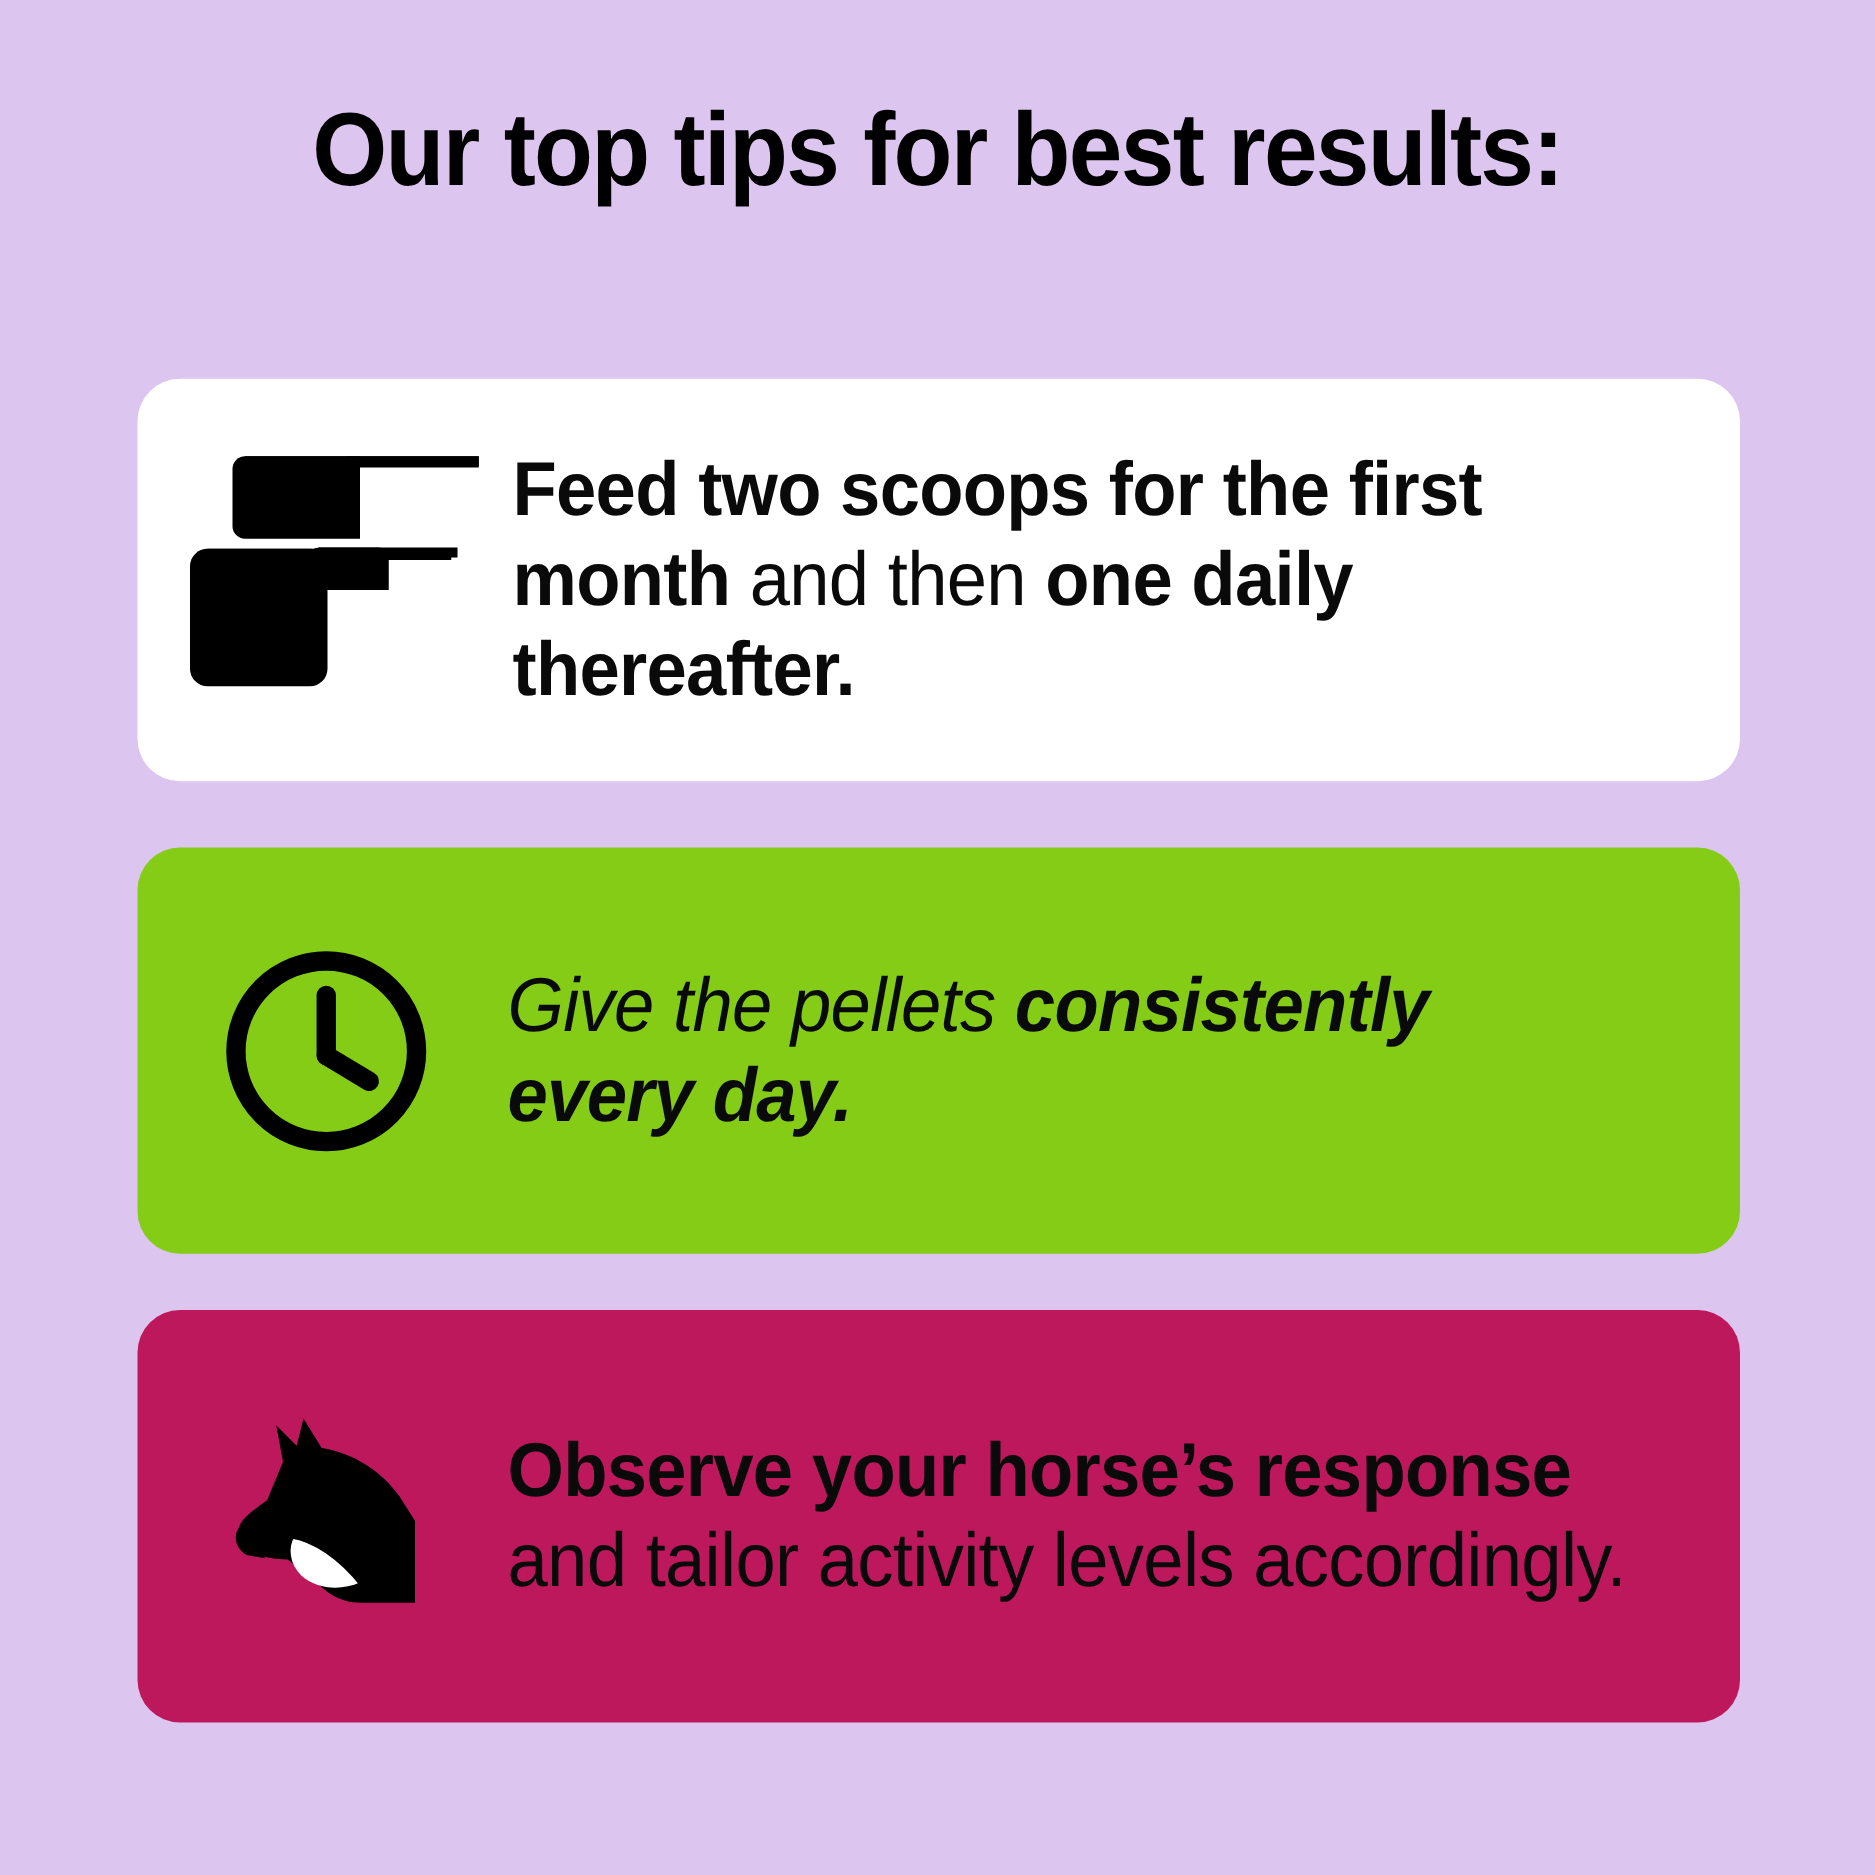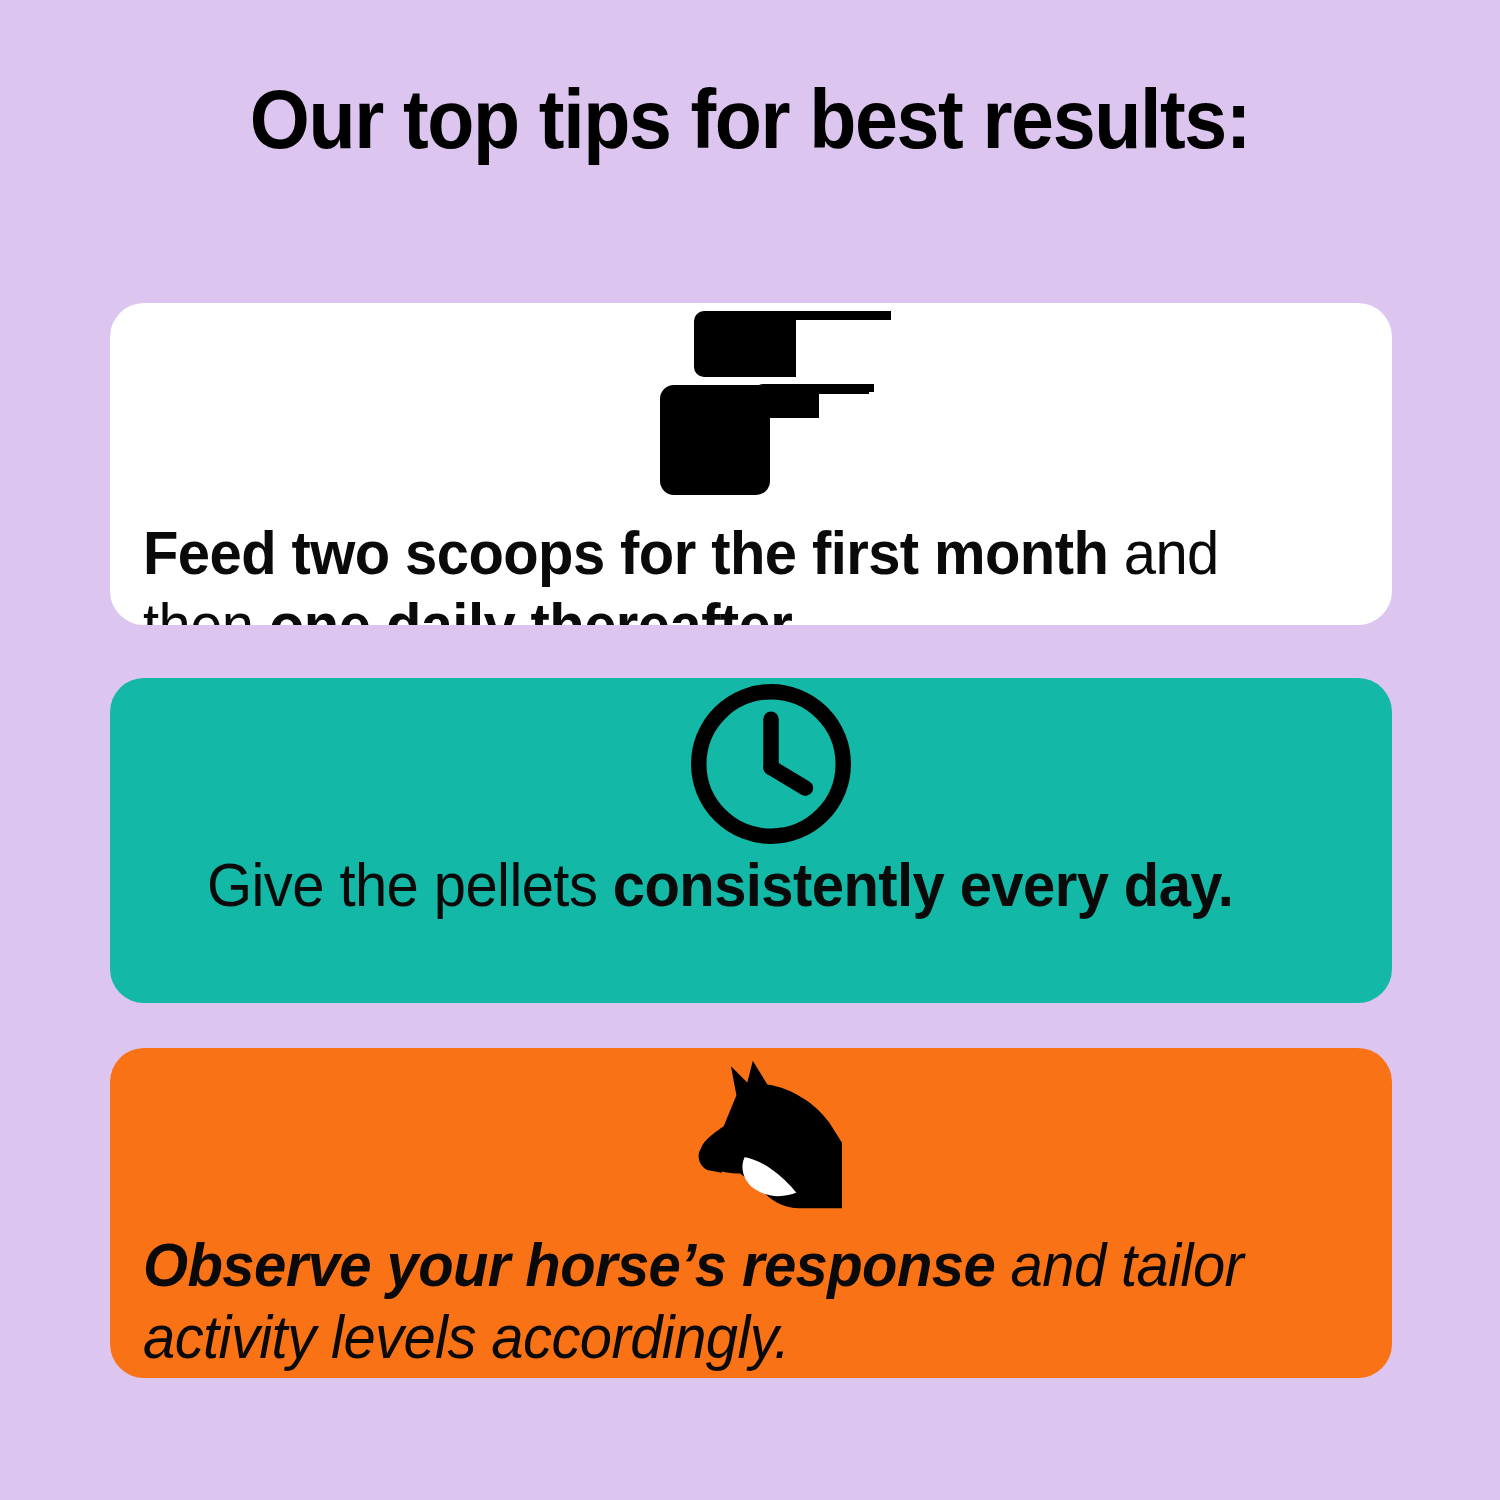--- a/index.html
+++ b/index.html
@@ -44,24 +44,23 @@
     top: 303px;
     width: 1282px;
   }
 
   .card {
     position: relative;
     box-sizing: border-box;
     background: #ffffff;
     border-radius: 34px;
     display: flex;
-    flex-direction: column;
+    flex-direction: row;
     align-items: center;
     overflow: hidden;
-    padding-left: 33px;
   }
 
   .card-1 { height: 322px; margin-bottom: 53px; }
   .card-2 { height: 325px; margin-bottom: 45px; }
   .card-3 { height: 330px; }
 
   .card-icon {
     flex: 0 0 auto;
     width: 290px;
     display: flex;
@@ -120,32 +119,32 @@
           <path d="M108 81 h48 a8 8 0 0 1 8 8 v26 h-64 v-26 a8 8 0 0 1 8 -8 z" fill="#000"></path>
           <rect x="108" y="81" width="111" height="8" fill="#000"></rect>
 
           <path d="M13 82 h82 a14 14 0 0 1 14 14 v82 a14 14 0 0 1 -14 14 h-82 a14 14 0 0 1 -14 -14 v-82 a14 14 0 0 1 14 -14 z" transform="translate(6,0)" fill="#000"></path>
           <rect x="19" y="82" width="195" height="9" fill="#000"></rect>
         </svg>
       </div>
       <div class="card-text" style="color: rgb(10, 10, 10);"><b>Feed two scoops for the first month</b><span> and then </span><b>one daily thereafter.</b></div>
     </div>
 
-    <div class="card card-2" style="background: #14b8a6;">
+    <div class="card card-2" style="background: #84cc16; font-style: italic;">
       <div class="card-icon">
         <svg class="icon-svg clock-icon" viewBox="0 0 100 100">
           <circle cx="50" cy="50" r="42" fill="none" stroke="#000" stroke-width="9"></circle>
           <path d="M50 24 V52" fill="none" stroke="#000" stroke-width="9" stroke-linecap="round"></path>
           <path d="M50 52 L70 64" fill="none" stroke="#000" stroke-width="9" stroke-linecap="round" stroke-linejoin="round"></path>
         </svg>
       </div>
       <div class="card-text" style="color: rgb(10, 10, 10);"><span>Give the pellets </span><b>consistently every day.</b></div>
     </div>
 
-    <div class="card card-3" style="background: #f97316; font-style: italic;">
+    <div class="card card-3" style="background: #be185d;">
       <div class="card-icon">
         <svg class="icon-svg horse-icon" viewBox="0 0 200 200">
 
           <path d="M62 52
                    L56 20
                    L74 38
                    L80 14
                    L96 40
                    C124 44 150 62 164 82
                    L178 104

